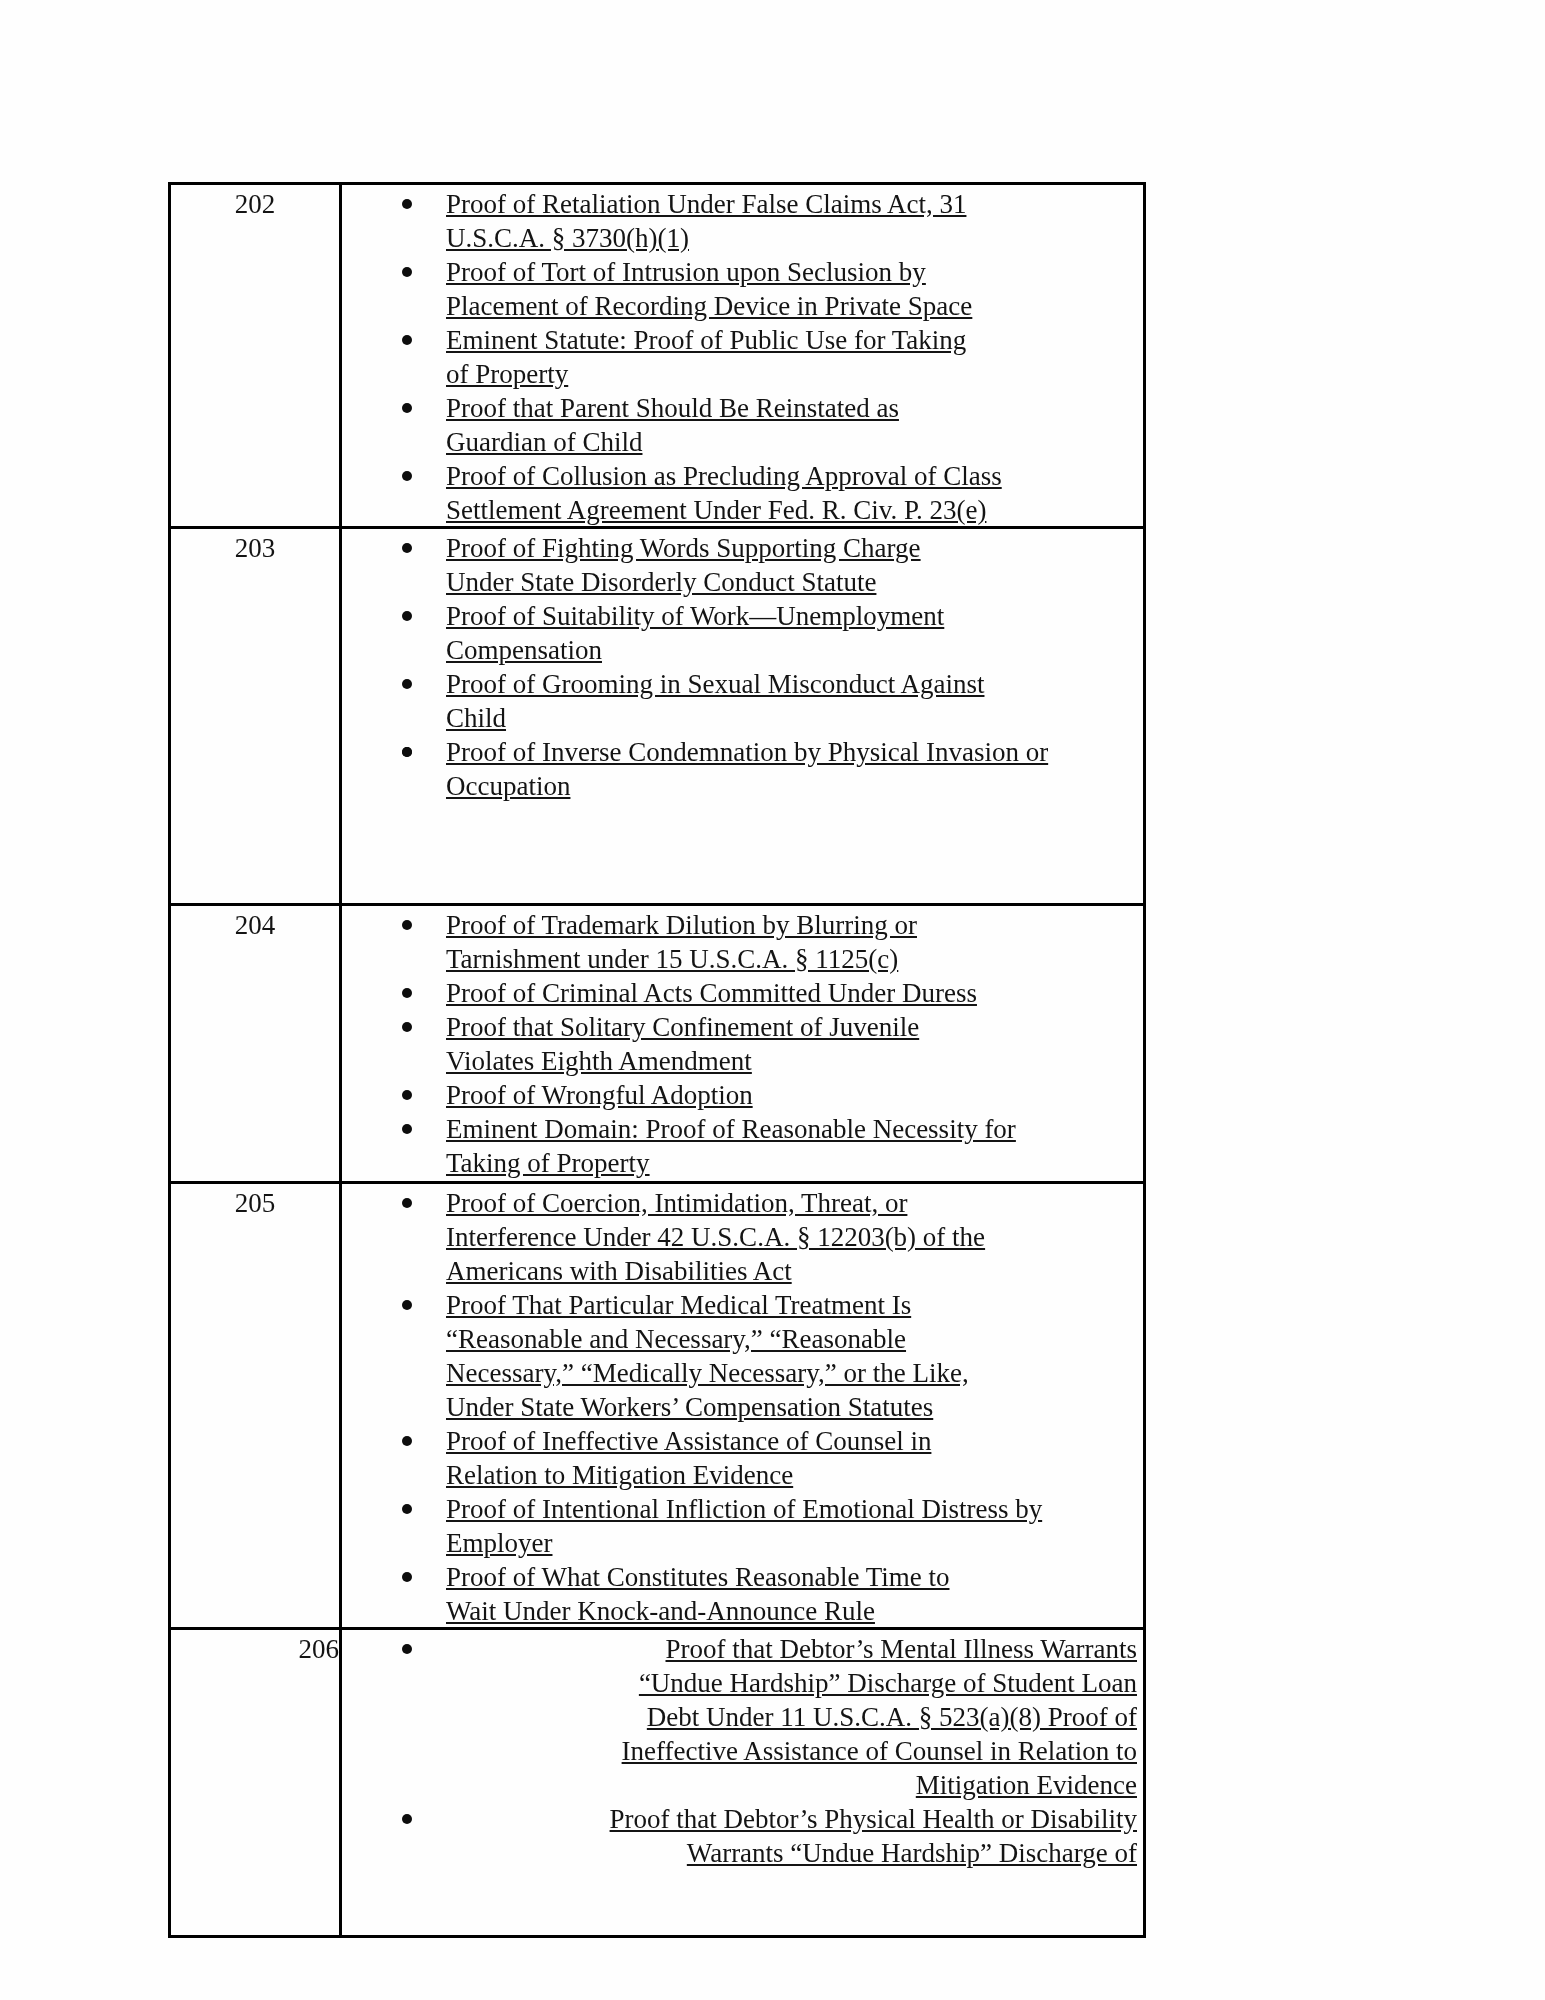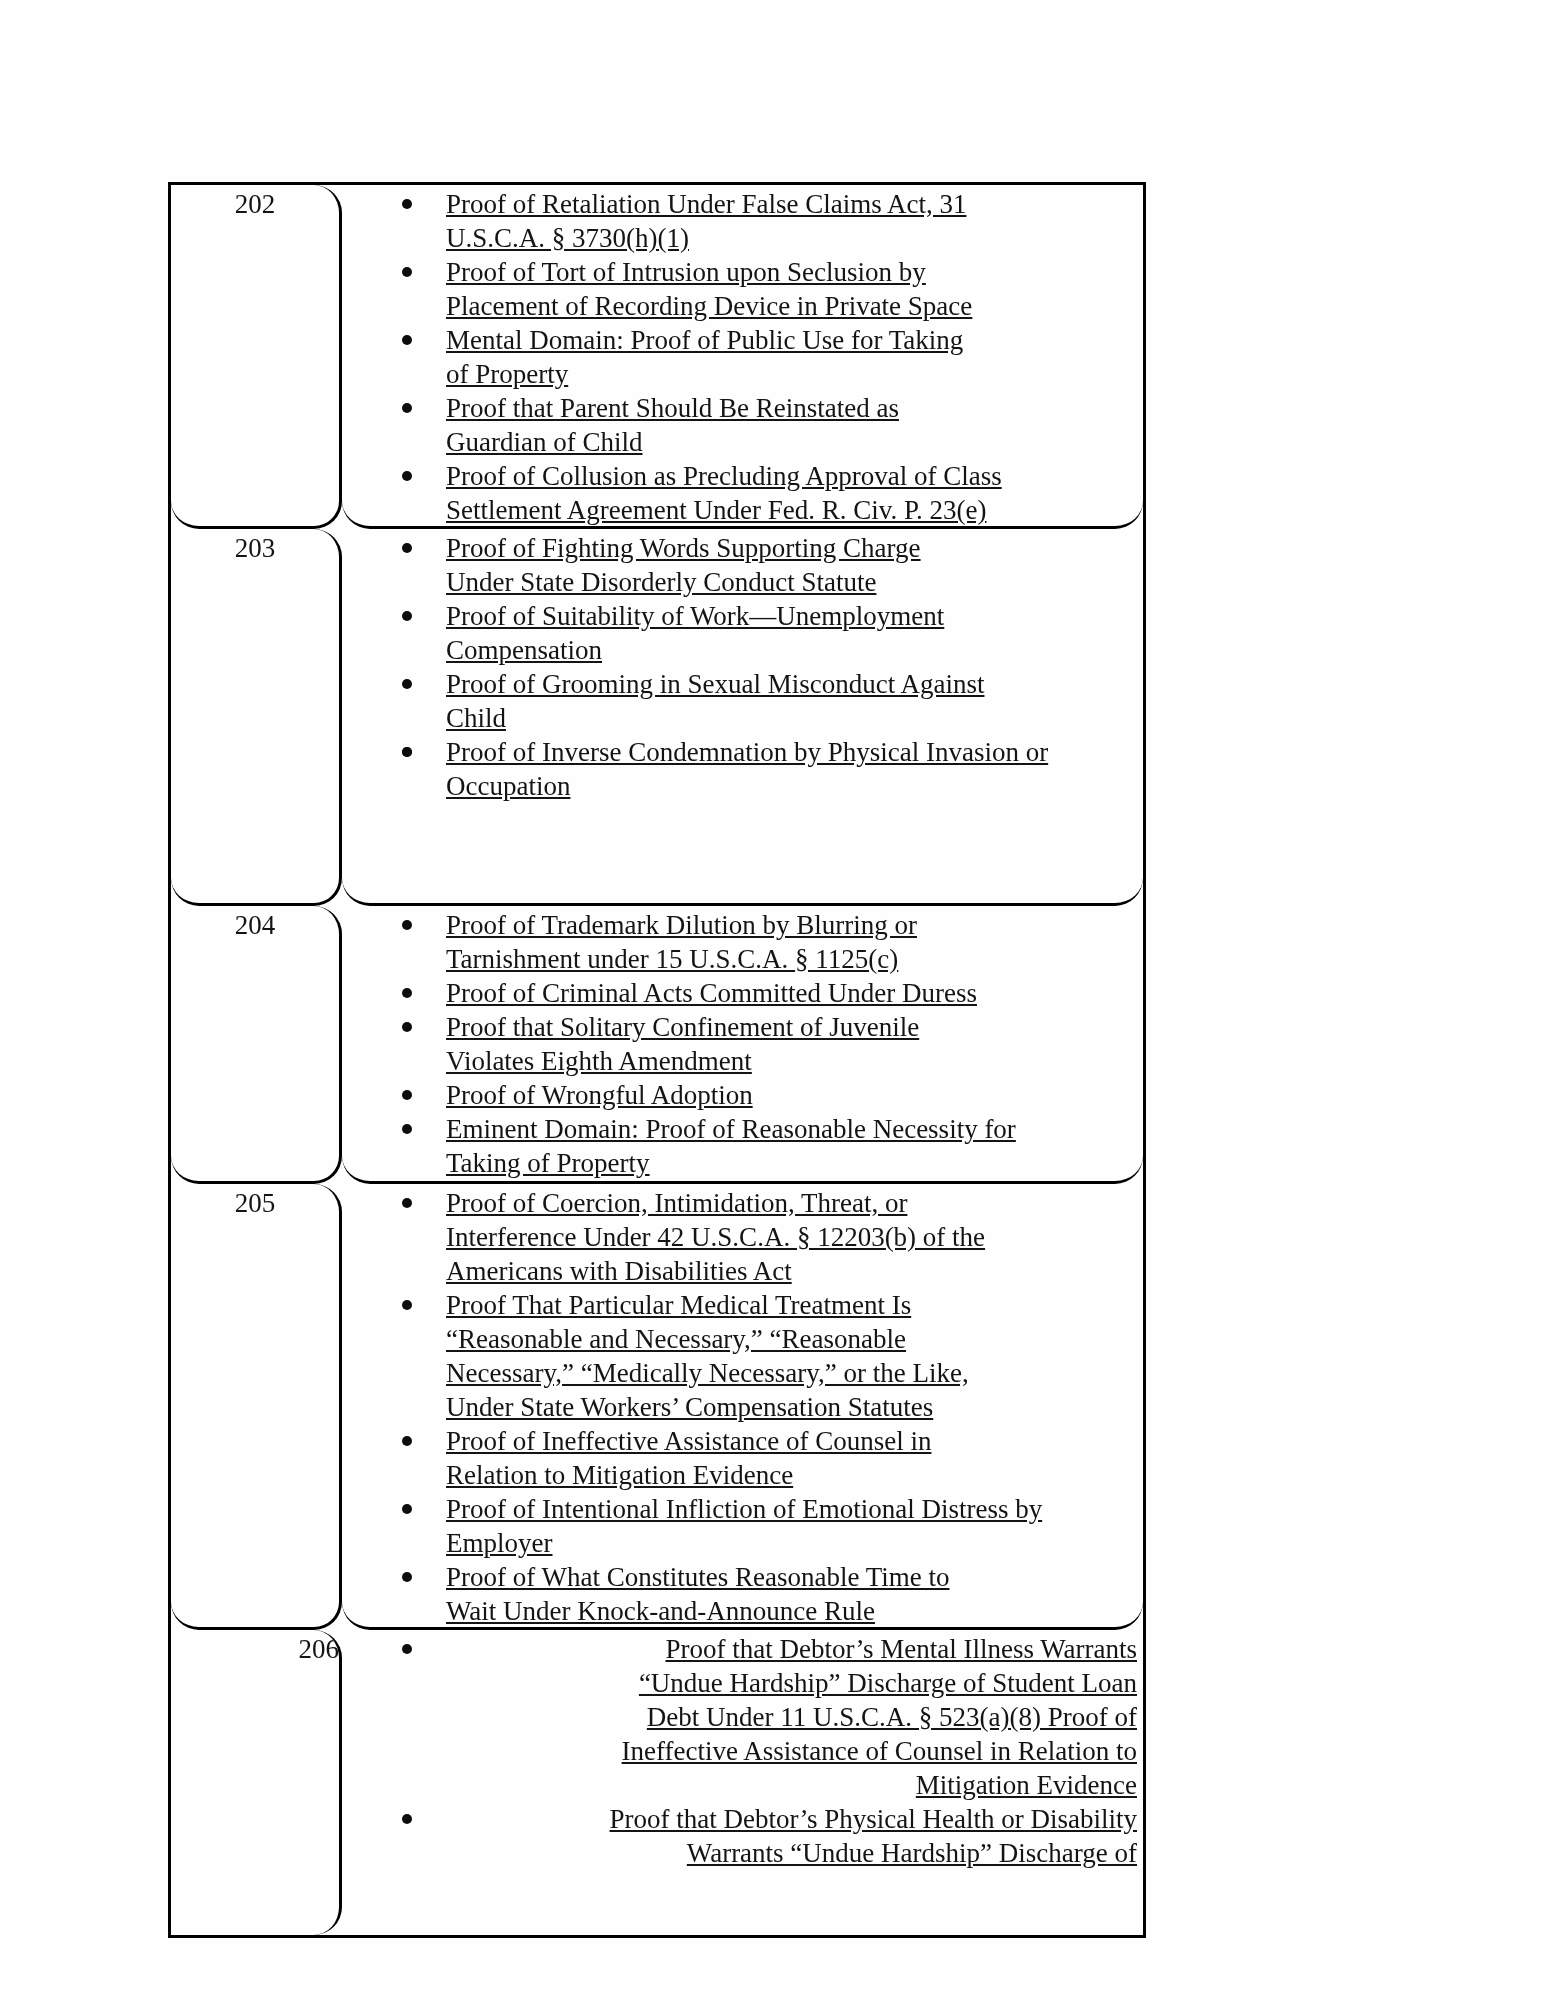--- a/index.html
+++ b/index.html
@@ -31,21 +31,20 @@
     border: 3px solid #000;
     box-sizing: border-box;
     display: grid;
     grid-template-columns: 171px 1fr;
     grid-template-rows: 344px 377px 278px 446px 305px;
     background: #fefefe;
   }
   .cell {
     box-sizing: border-box;
     overflow: hidden;
-    border-radius: 28px;
   }
   .num-cell {
     border-right: 3px solid #000;
     border-bottom: 3px solid #000;
     text-align: center;
     padding-top: 2px;
     font-size: 27px;
     line-height: 34px;
   }
   .items-cell {
@@ -80,21 +79,21 @@
 
 <div class="page">
   <div class="contents-table">
 
     <div class="cell num-cell"><span>202</span></div>
     <div class="cell items-cell">
       <div class="list-item"><span class="bullet"></span><span>Proof of Retaliation Under False Claims Act, 31
 U.S.C.A. § 3730(h)(1)</span></div>
       <div class="list-item"><span class="bullet"></span><span>Proof of Tort of Intrusion upon Seclusion by
 Placement of Recording Device in Private Space</span></div>
-      <div class="list-item"><span class="bullet"></span><span>Mental Domain: Proof of Public Use for Taking
+      <div class="list-item"><span class="bullet"></span><span>Eminent Statute: Proof of Public Use for Taking
 of Property</span></div>
       <div class="list-item"><span class="bullet"></span><span>Proof that Parent Should Be Reinstated as
 Guardian of Child</span></div>
       <div class="list-item"><span class="bullet"></span><span>Proof of Collusion as Precluding Approval of Class
 Settlement Agreement Under Fed. R. Civ. P. 23(e)</span></div>
     </div>
 
     <div class="cell num-cell"><span>203</span></div>
     <div class="cell items-cell">
       <div class="list-item"><span class="bullet"></span><span>Proof of Fighting Words Supporting Charge

